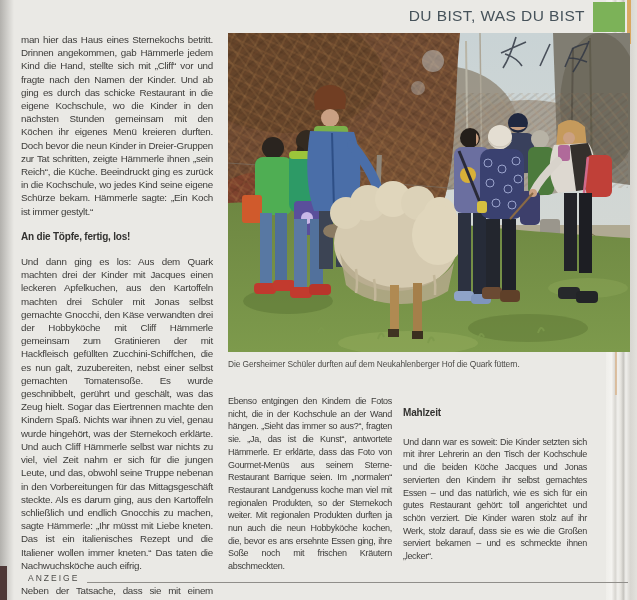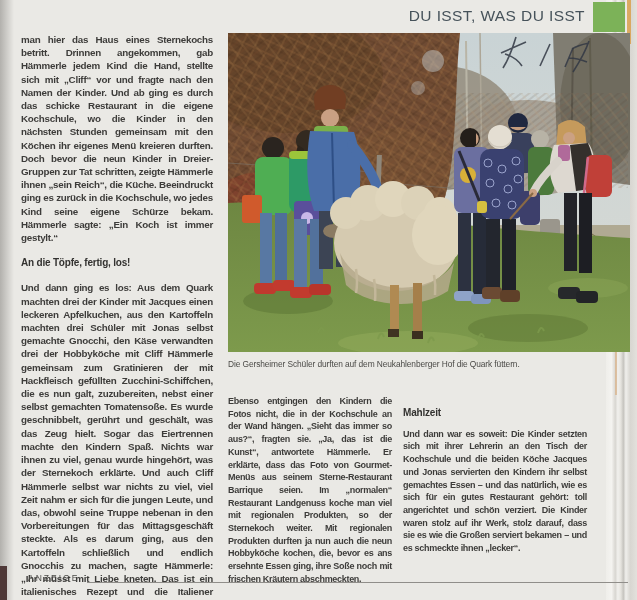--- a/index.html
+++ b/index.html
@@ -17,47 +17,47 @@
   .page-edge-orange-top{position:absolute;left:627px;top:0;width:4px;height:44px;background:#d9a04e;opacity:.85;}
   .page-edge-orange-mid{position:absolute;left:615px;top:225px;width:2px;height:170px;background:#d9b186;opacity:.7;}
 
   .header-title{
     position:absolute;top:7px;right:52px;
     font-size:15.5px;color:#46525a;letter-spacing:.4px;font-weight:400;
   }
   .accent-square{position:absolute;top:2px;left:593px;width:32px;height:30px;}
 
   .col{position:absolute;color:#3d3c3a;text-align:justify;}
-  .col p{margin:0 0 12px 0;font-weight:bold;}
+  .col p{margin:0 0 12px 0;}
   .col p:last-child{margin-bottom:0;}
   .col-left{left:21px;top:33px;width:192px;font-size:9.8px;line-height:13.2px;letter-spacing:-.25px;}
   .col h4{font-size:10px;margin:0 0 12px 0;color:#333230;letter-spacing:-.2px;}
   .col-mid{left:228px;top:395px;width:164px;font-size:9px;line-height:12.7px;letter-spacing:-.3px;}
   .col-right{left:403px;top:407px;width:184px;font-size:9px;line-height:12.7px;letter-spacing:-.3px;}
-  .col-right h4{margin-bottom:8px;}
+  .col-right h4{margin-bottom:16px;}
   .byline{text-align:right;color:#9b9a96;font-size:8px;letter-spacing:1.5px;margin-top:7px;}
 
   .photo{position:absolute;left:228px;top:33px;width:402px;height:319px;background:#c7d0d2;}
   .photo svg{display:block;}
   .caption{position:absolute;left:228px;top:359px;width:402px;font-size:8.4px;color:#4b4a47;letter-spacing:-.1px;}
 
   .footer{position:absolute;left:28px;top:573px;width:600px;display:flex;align-items:flex-end;gap:8px;}
   .footer .label{font-size:8.5px;letter-spacing:2px;color:#4c4b48;}
   .footer .rule{flex:1;border-bottom:1px solid #908e8a;margin-top:2px;}
 </style>
 </head>
 <body>
 
 <div class="scan-edge-left"></div>
 <div class="page-edge"></div>
 <div class="page-edge-orange-top"></div>
 <div class="page-edge-orange-mid"></div>
 <div class="scan-strip-maroon"></div>
 
-<div class="header-title">DU ISST, WAS DU ISST</div>
+<div class="header-title">DU BIST, WAS DU BIST</div>
 <div class="accent-square" style="background:#7cb258"></div>
 
 <div class="col col-left">
   <p>man hier das Haus eines Sternekochs betritt. Drinnen angekommen, gab Hämmerle jedem Kind die Hand, stellte sich mit „Cliff“ vor und fragte nach den Namen der Kinder. Und ab ging es durch das schicke Restaurant in die eigene Kochschule, wo die Kinder in den nächsten Stunden gemeinsam mit den Köchen ihr eigenes Menü kreieren durften. Doch bevor die neun Kinder in Dreier-Gruppen zur Tat schritten, zeigte Hämmerle ihnen „sein Reich“, die Küche. Beeindruckt ging es zurück in die Kochschule, wo jedes Kind seine eigene Schürze bekam. Hämmerle sagte: „Ein Koch ist immer gestylt.“</p>
   <h4>An die Töpfe, fertig, los!</h4>
   <p>Und dann ging es los: Aus dem Quark machten drei der Kinder mit Jacques einen leckeren Apfelkuchen, aus den Kartoffeln machten drei Schüler mit Jonas selbst gemachte Gnocchi, den Käse verwandten drei der Hobbyköche mit Cliff Hämmerle gemeinsam zum Gratinieren der mit Hackfleisch gefüllten Zucchini-Schiffchen, die es nun galt, zuzubereiten, nebst einer selbst gemachten Tomatensoße. Es wurde geschnibbelt, gerührt und geschält, was das Zeug hielt. Sogar das Eiertrennen machte den Kindern Spaß. Nichts war ihnen zu viel, genau wurde hingehört, was der Sternekoch erklärte. Und auch Cliff Hämmerle selbst war nichts zu viel, viel Zeit nahm er sich für die jungen Leute, und das, obwohl seine Truppe nebenan in den Vorbereitungen für das Mittagsgeschäft steckte. Als es darum ging, aus den Kartoffeln schließlich und endlich Gnocchis zu machen, sagte Hämmerle: „Ihr müsst mit Liebe kneten. Das ist ein italienisches Rezept und die Italiener wollen immer kneten.“ Das taten die Nachwuchsköche auch eifrig.</p>
   <p>Neben der Tatsache, dass sie mit einem Sternekoch kochen dürfen, begeisterte die Kinder auch, dass Heino schon in Hämmerles Restaurant war.</p>
 </div>
 
 <div class="photo">

